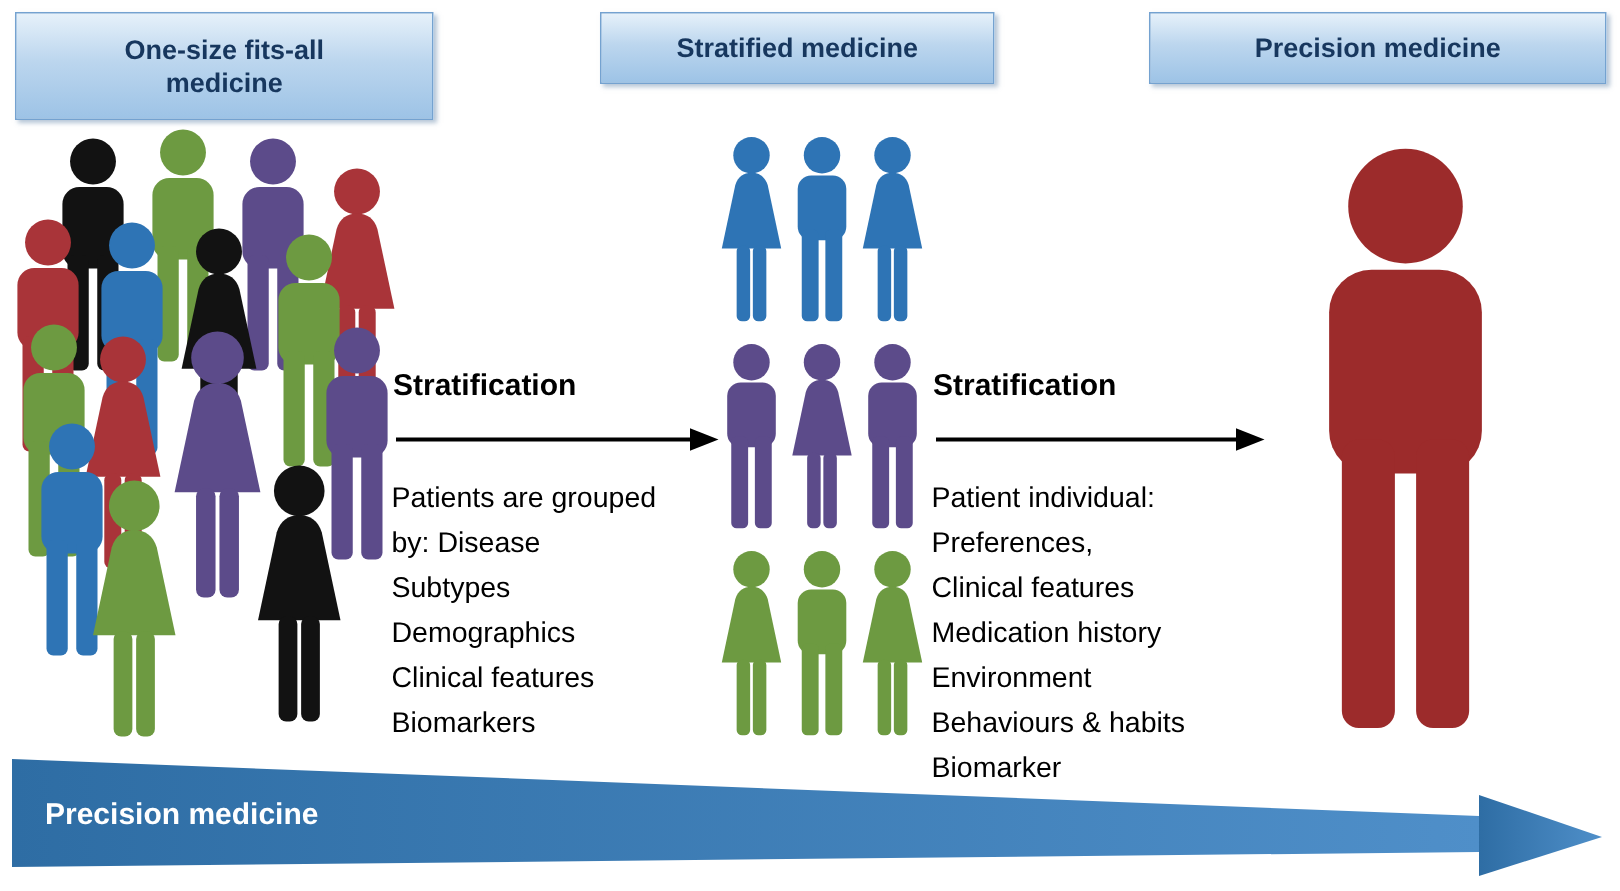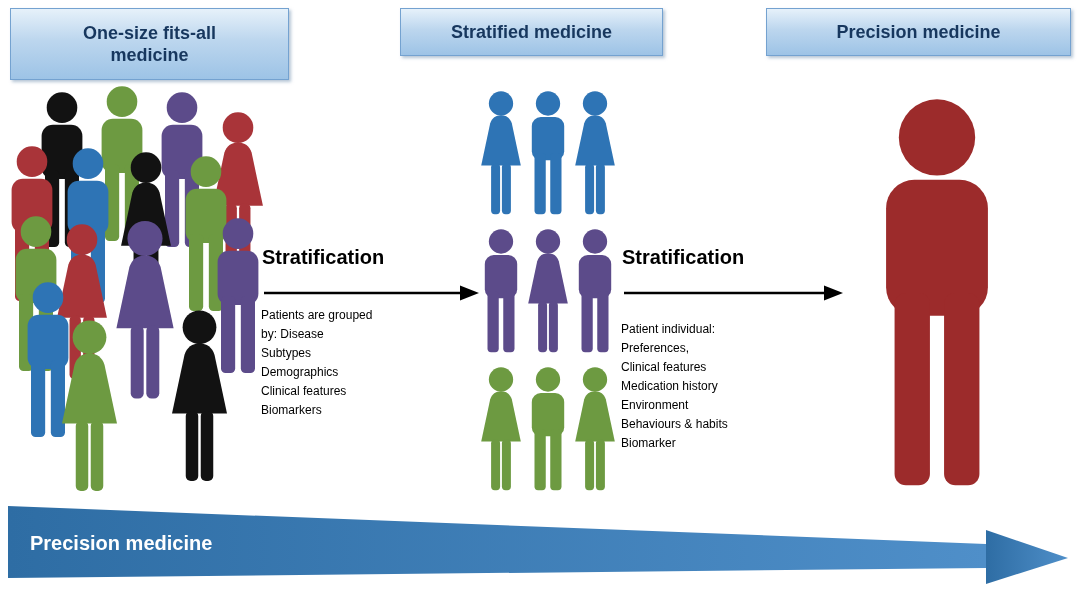--- a/index.html
+++ b/index.html
@@ -22,23 +22,23 @@
   .stratum{display:flex;}
   .individual{position:absolute;left:852px;top:95px;}
 
   
   .label{position:absolute;width:218px;text-align:left;font-weight:700;font-size:20px;color:#000;}
   .lbl1{left:262px;top:246px;}
   .lbl2{left:622px;top:246px;}
   .arrow{position:absolute;}
   .arrow1{left:262px;top:282px;}
   .arrow2{left:622px;top:282px;}
-  .desc{position:absolute;font-size:12px;line-height:1.58;color:#000;white-space:pre-line;}
+  .desc{position:absolute;font-size:19px;line-height:1.58;color:#000;white-space:pre-line;margin-top:12px;}
   .desc1{left:261px;top:306px;width:228px;}
-  .desc2{left:621px;top:320px;width:245px;}
+  .desc2{left:621px;top:306px;width:245px;}
 
   
   .wedge{position:absolute;left:8px;top:500px;}
   .wedge-label{position:absolute;left:30px;top:532px;font-weight:700;font-size:20px;color:#ffffff;}
 </style>
 </head>
 <body>
 
 <svg width="0" height="0" style="position:absolute" aria-hidden="true">
   <defs>

